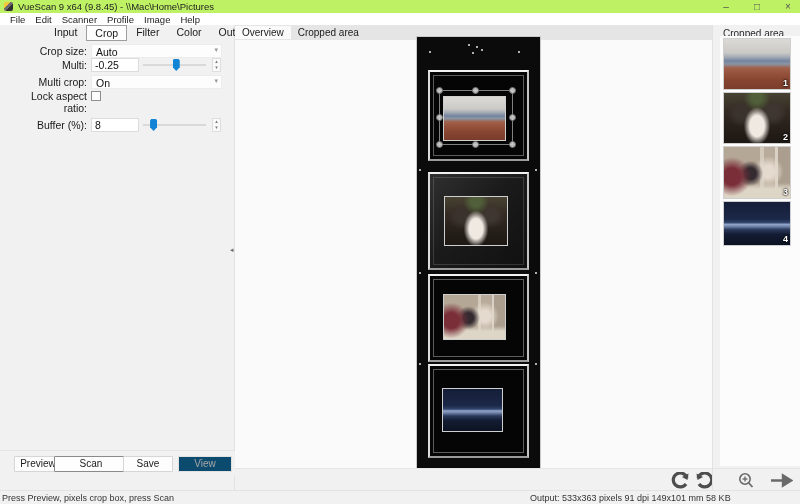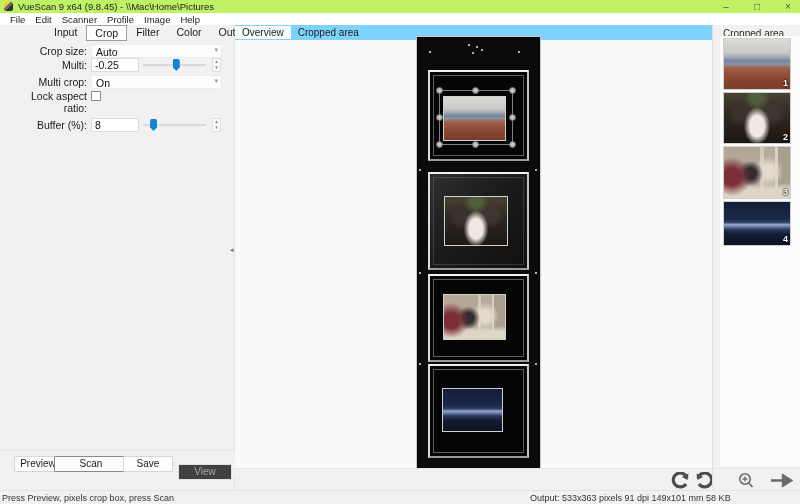--- a/index.html
+++ b/index.html
@@ -14,21 +14,21 @@
   .title-text { font-size:9.5px; color:#222; letter-spacing:0; }
   .win-controls { position:absolute; right:6px; top:0; height:13px; display:flex; align-items:center; gap:19px; }
   .win-btn { font-size:10px; color:#555; line-height:13px; width:12px; text-align:center; cursor:default; }
 
   
   .menubar { position:absolute; left:0; top:13px; width:800px; height:12px; background:#ffffff; display:flex; align-items:center; padding-left:5px; }
   .menu-item { font-size:9.5px; color:#222; padding:0 5px; }
 
   
   .left-panel  { position:absolute; left:0; top:25px; width:235px; height:465px; background:#f1f1f1; border-right:1px solid #e2e2e2; }
-  .center-panel{ position:absolute; left:235px; top:25px; width:477px; height:465px; background:#7dd3fc; }
+  .center-panel{ position:absolute; left:235px; top:25px; width:477px; height:465px; background:#e5e5e5; }
   .right-panel { position:absolute; left:712px; top:25px; width:88px; height:465px; background:#f1f1f1; border-left:1px solid #e2e2e2; }
 
   
   .opt-tabs { position:absolute; left:0; top:0; width:235px; height:16px; display:flex; align-items:flex-start;padding-left:46px; }
   .opt-tab { font-size:10.5px; color:#1a1a1a; padding:1px 8px; margin-right:1px; }
   .opt-tab.sel { background:#fdfdfd; border:1px solid #9e9e9e; }
 
   
   .prow { position:absolute; left:0; height:14px; width:235px; }
   .plabel { position:absolute; left:0; top:1px; width:87px; text-align:right; font-size:10.5px; color:#1a1a1a;padding-left:28px; }
@@ -41,21 +41,21 @@
                    clip-path:polygon(15% 0,85% 0,100% 12%,100% 68%,50% 100%,0 68%,0 12%); }
   .spin { position:absolute; left:212px; top:0; width:9px; height:14px; border:1px solid #dedede; background:#fafafa; }
   .spin span { display:block; height:6px; line-height:5px; font-size:5px; text-align:center; color:#777; }
   .cbx { position:absolute; left:91px; top:2px; width:10px; height:10px; background:#fff; border:1px solid #8f8f8f; }
 
   
   .btn-bar { position:absolute; left:0; bottom:14px; width:235px; height:26px; border-top:1px solid #e4e4e4; background:#f1f1f1; }
   .abtn { position:absolute; top:5px; height:16px; font-size:10px; text-align:center; line-height:14px;
           background:#fdfdfd; border:1px solid #d6d6d6; border-radius:1px; color:#1a1a1a; }
   .abtn.default { border-color:#8a8a8a; }
-  .abtn.disabled { color:#a8a8a8; background:#404040; border-color:#e2e2e2;margin-top:8px; }
+  .abtn.disabled { color:#a8a8a8; background:#0c4a6e; border-color:#e2e2e2; }
 
   
   .pv-tabs { position:absolute; left:0; top:0; width:477px; height:15px; display:flex; align-items:center; }
   .pv-tab { font-size:10px; color:#1a1a1a; padding:1px 7px; }
   .pv-tab.sel { background:#fafafa; }
   .preview { position:absolute; left:0; top:15px; width:477px; height:428px; background:#fafafa; }
   .pv-bottom { position:absolute; left:0; bottom:0; width:477px; height:22px; background:#f1f1f1; border-top:1px solid #e5e5e5; }
 
   
   .film { position:absolute; left:182px; top:-3px; width:123px; height:431px; background:#0b0b0b; outline:1px solid #c9c9c9; }

